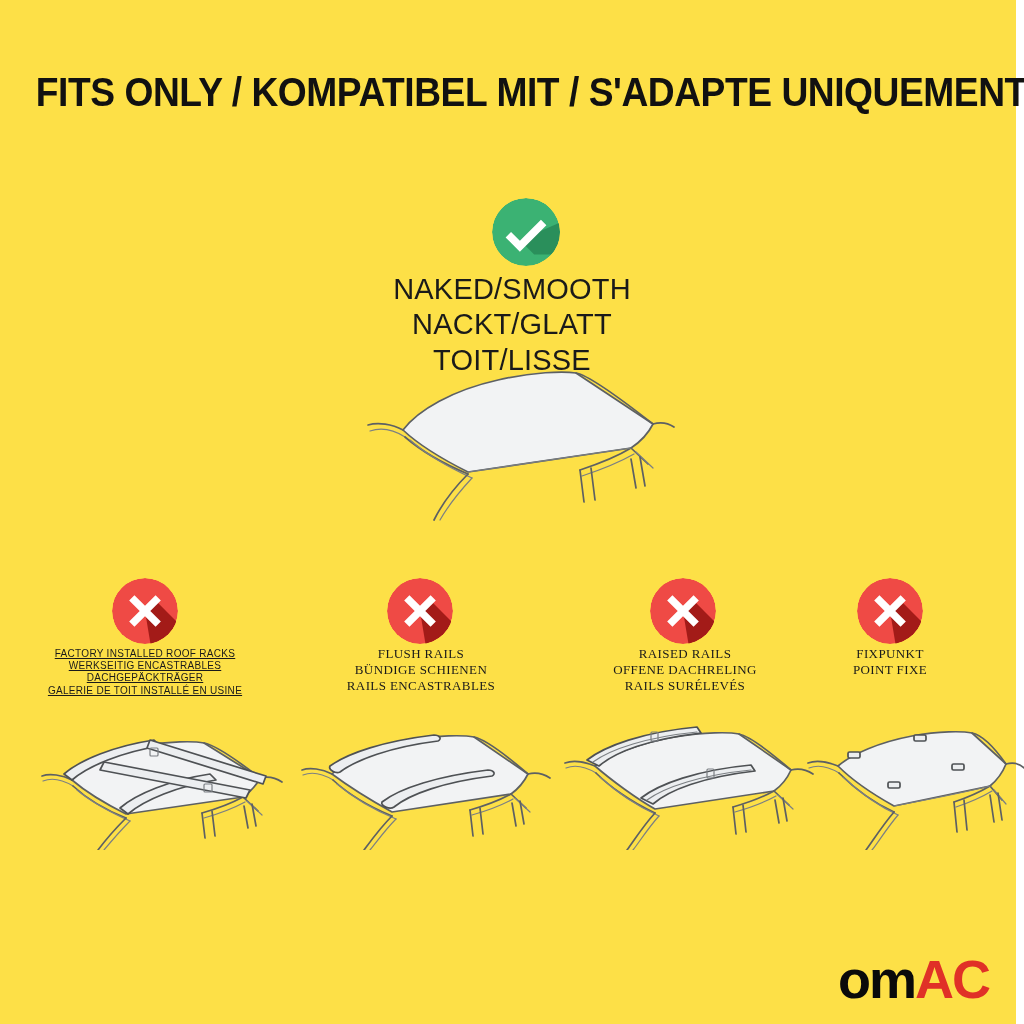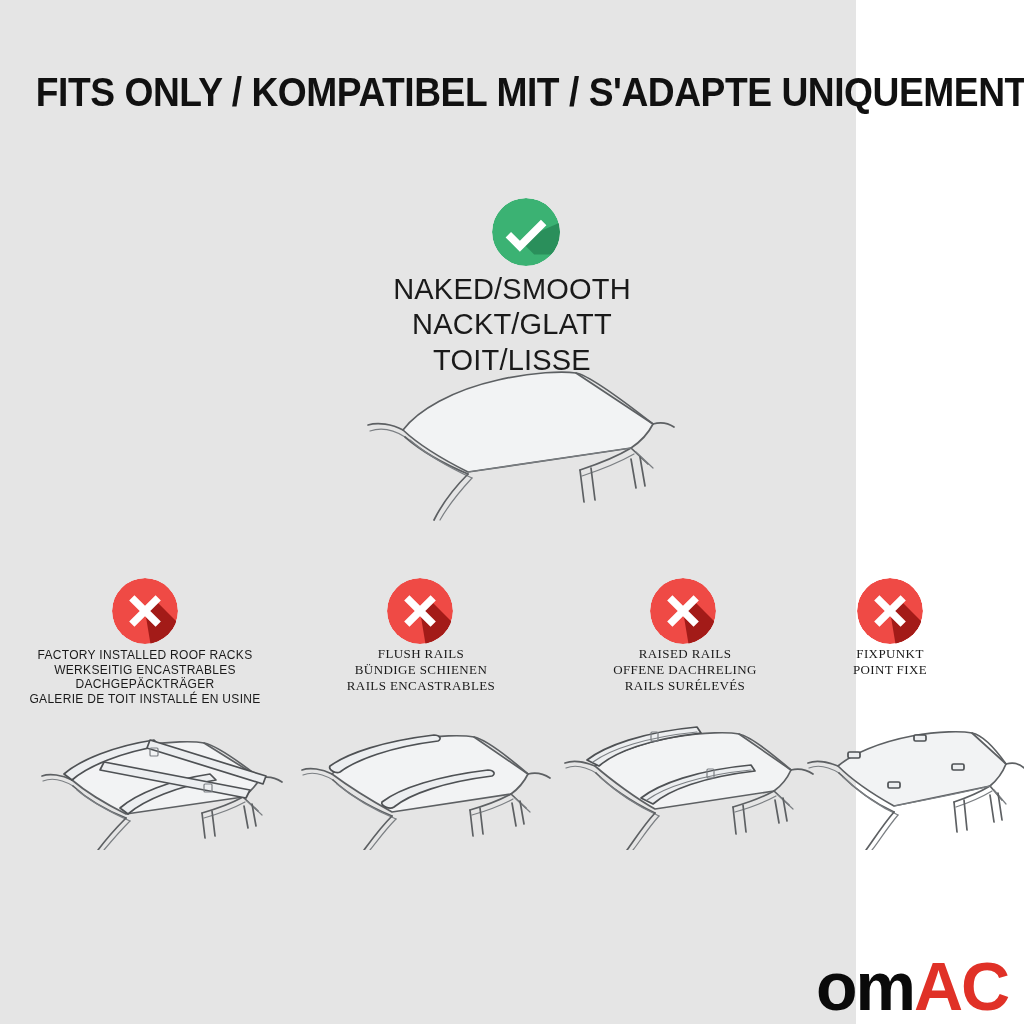--- a/index.html
+++ b/index.html
@@ -5,23 +5,23 @@
   * { box-sizing: border-box; margin: 0; padding: 0; }
   html, body {
     width: 1024px;
     height: 1024px;
     background: #ffffff;
     font-family: "Liberation Sans", sans-serif;
     overflow: hidden;
   }
   #page {
     position: relative;
-    width: 856px;
+    width: 1016px;
     height: 1024px;
-    background: #e5e5e5;
+    background: #fde047;
   }
 
   
   .title {
     position: absolute;
     left: 0;
     top: 70px;
     width: 1024px;
     text-align: center;
     font-family: "Liberation Sans", sans-serif;
@@ -56,42 +56,43 @@
 
   .caption-good {
     font-size: 29px;
     letter-spacing: 0.2px;
   }
   .caption-bad {
     font-size: 13px;
     font-family: Liberation Serif, serif;
   }
   .caption-bad-small {
-    font-size: 12px;
+    font-size: 10px;
     letter-spacing: 0.3px;
+    text-decoration: underline;
   }
 
   
   .roof {
     position: absolute;
   }
   .roof svg { display: block; width: 100%; height: 100%; }
   .rl { fill: none; stroke: #5d6063; stroke-width: 1.7; stroke-linecap: round; stroke-linejoin: round; }
   .rl-thin { fill: none; stroke: #7b7f83; stroke-width: 1.2; stroke-linecap: round; stroke-linejoin: round; }
   .rl-fill { fill: #f2f3f4; stroke: #5d6063; stroke-width: 1.7; stroke-linejoin: round; }
   .rl-rail { fill: #eceef0; stroke: #4e5154; stroke-width: 1.7; stroke-linejoin: round; stroke-linecap: round; }
 
   
   .logo {
     position: absolute;
-    left: 816px;
+    left: 838px;
     top: 952px;
     font-family: "Liberation Sans", sans-serif;
     font-weight: bold;
-    font-size: 68px;
+    font-size: 54px;
     letter-spacing: -2px;
     line-height: 1;
     white-space: nowrap;
   }
   .logo .om { color: #0a0a0a; }
   .logo .ac { color: #e03127; }
 </style>
 </head>
 <body>
 

